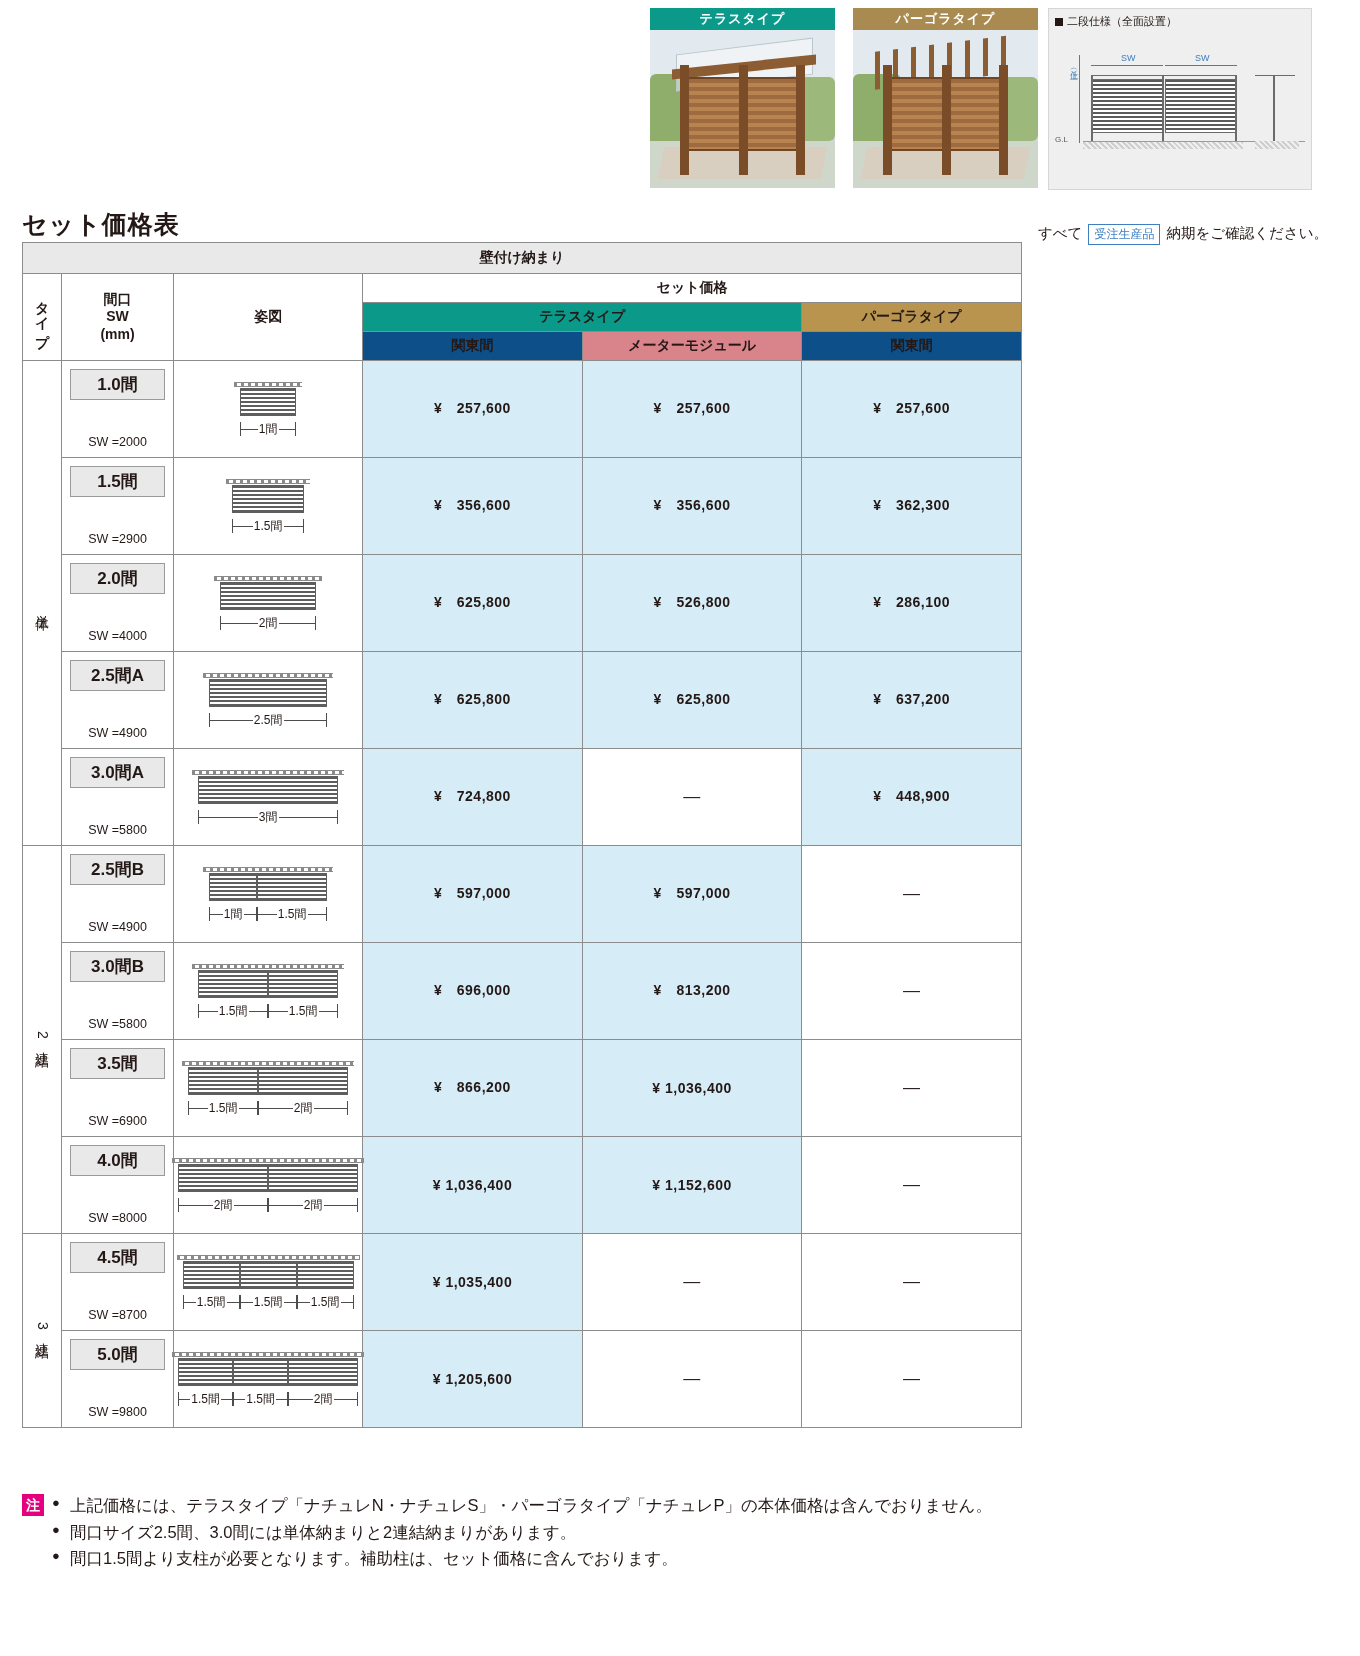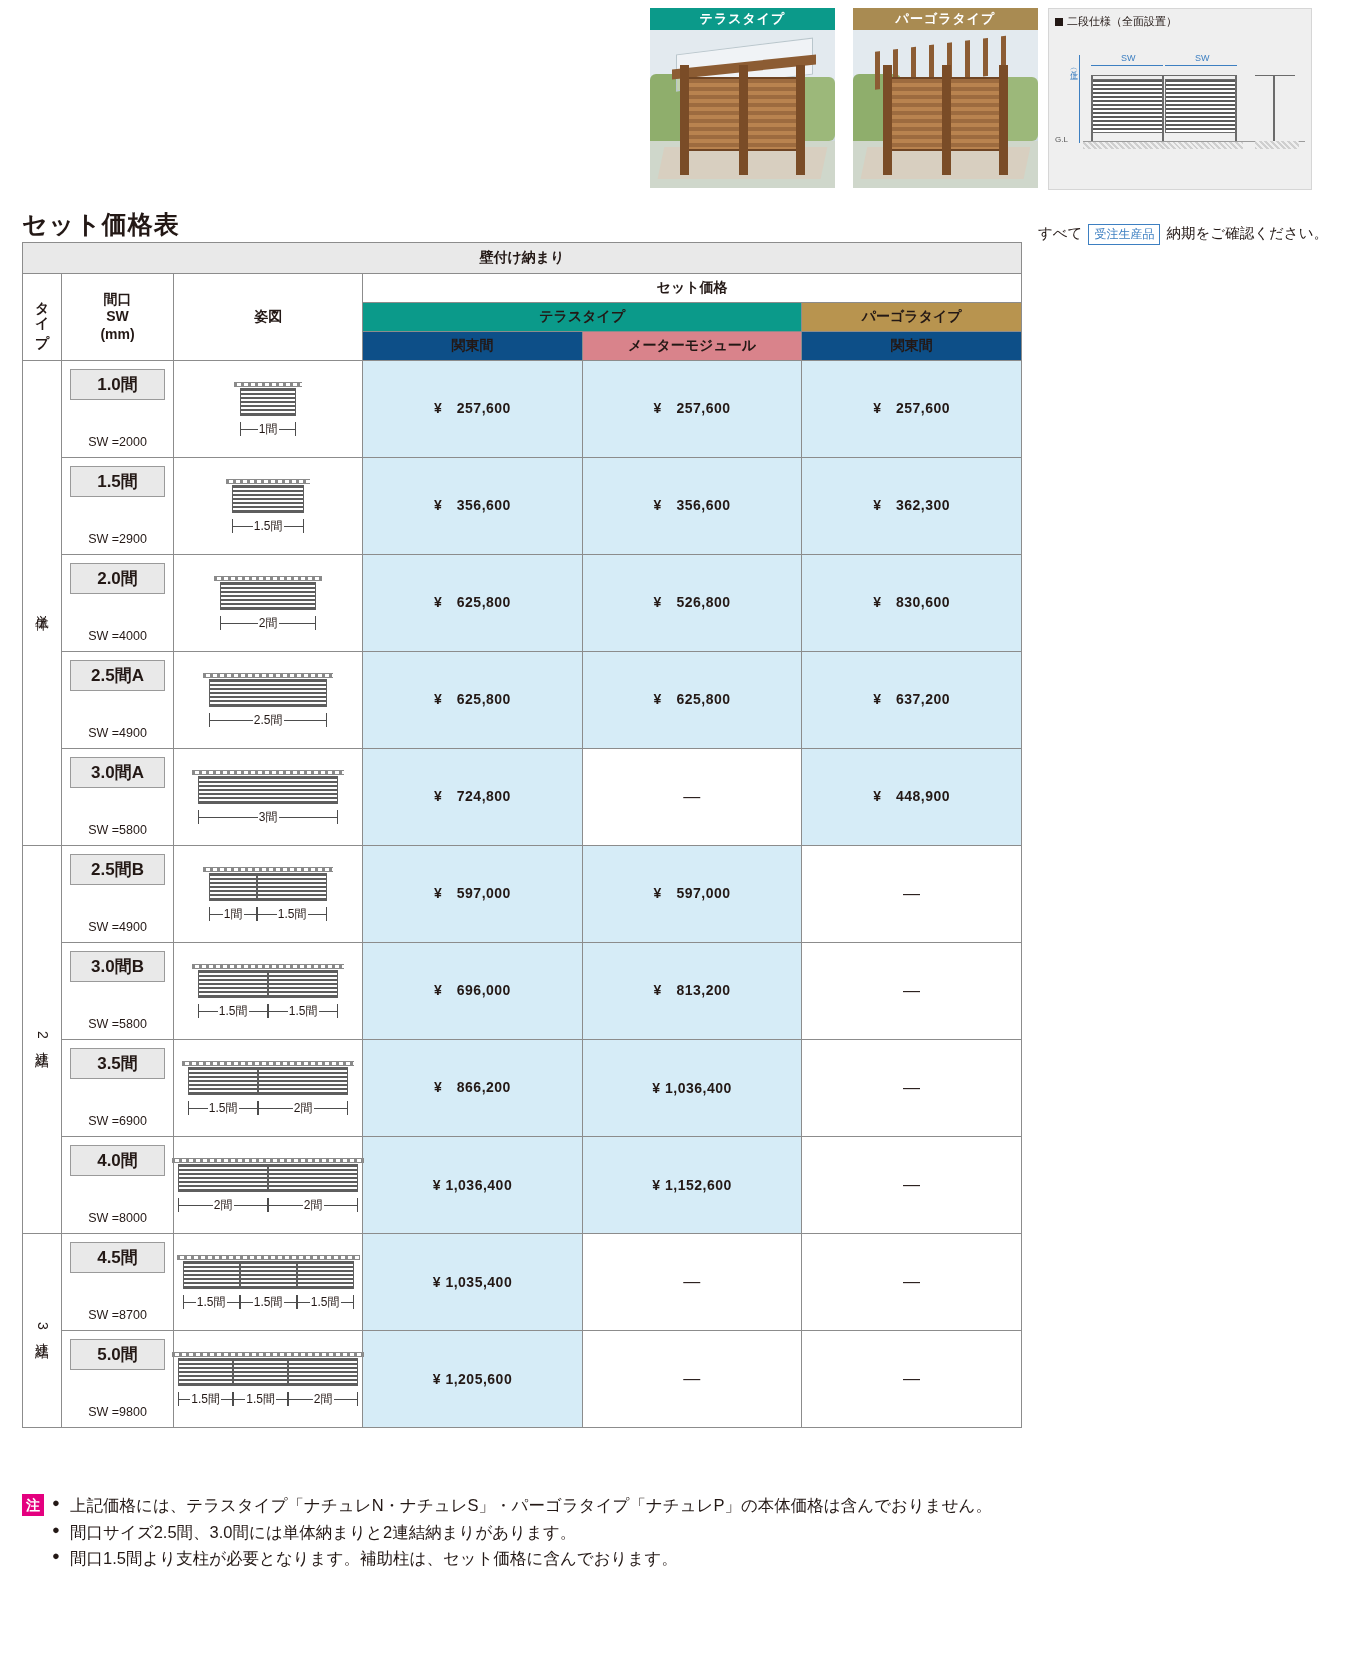--- a/index.html
+++ b/index.html
@@ -494,21 +494,21 @@
           <div class="fig" style="width:96px">
             <div class="roof" style="left:-6px;width:108px"></div>
             <div class="unit" style="left:0px;width:96px"></div>
             <div class="dimrow" style="left:0;width:96px">
               <div class="dimseg" style="width:96px"><span>2間</span></div>
             </div>
           </div>
         </td>
         <td class="price-cell">¥　625,800</td>
         <td class="price-cell">¥　526,800</td>
-        <td class="price-cell">¥　830,600</td>
+        <td class="price-cell">¥　286,100</td>
       </tr>
       <tr>
         <td class="size-cell">
           <div class="size-main">2.5間A</div>
           <div class="size-sw">SW =4900</div>
         </td>
         <td class="fig-cell">
           <div class="fig" style="width:118px">
             <div class="roof" style="left:-6px;width:130px"></div>
             <div class="unit" style="left:0px;width:118px"></div>

